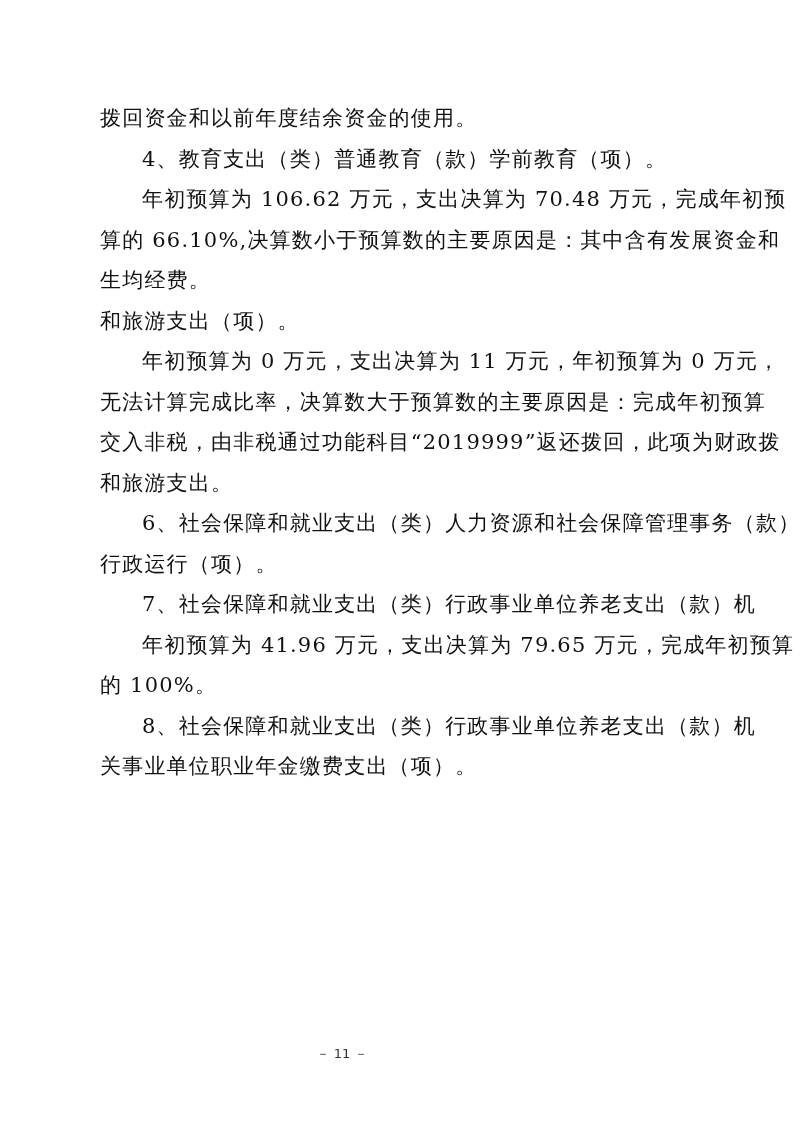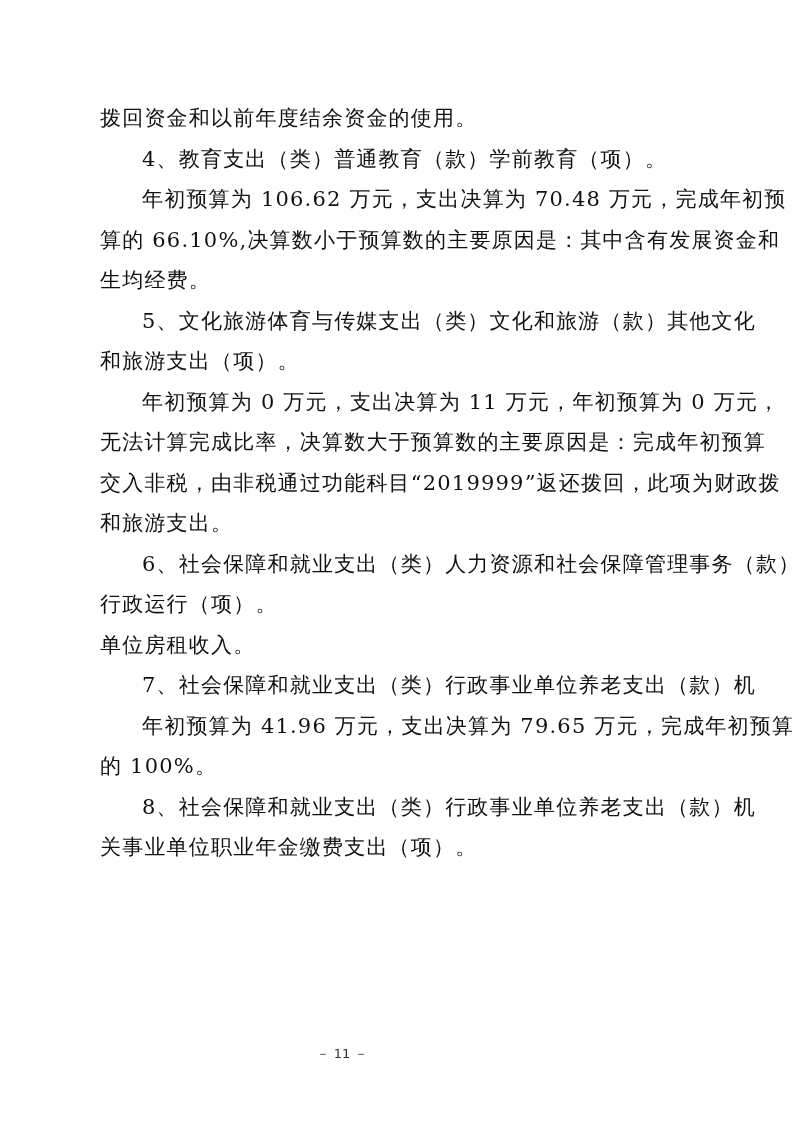--- a/index.html
+++ b/index.html
@@ -18,29 +18,27 @@
 </style>
 </head>
 <body>
 
 <div class="page">
   <div class="line">拨回资金和以前年度结余资金的使用。</div>
   <div class="line indent">4、教育支出（类）普通教育（款）学前教育（项）。</div>
   <div class="line indent">年初预算为 106.62 万元，支出决算为 70.48 万元，完成年初预</div>
   <div class="line">算的 66.10%,决算数小于预算数的主要原因是：其中含有发展资金和</div>
   <div class="line">生均经费。</div>
-  <div class="line indent">5、文化旅游体育与传媒支出（类）文化和旅游（款）其他文化</div>
   <div class="line">和旅游支出（项）。</div>
   <div class="line indent">年初预算为 0 万元，支出决算为 11 万元，年初预算为 0 万元，</div>
   <div class="line">无法计算完成比率，决算数大于预算数的主要原因是：完成年初预算</div>
   <div class="line">交入非税，由非税通过功能科目“2019999”返还拨回，此项为财政拨</div>
   <div class="line">和旅游支出。</div>
   <div class="line indent">6、社会保障和就业支出（类）人力资源和社会保障管理事务（款）</div>
   <div class="line">行政运行（项）。</div>
-  <div class="line">单位房租收入。</div>
   <div class="line indent">7、社会保障和就业支出（类）行政事业单位养老支出（款）机</div>
   <div class="line indent">年初预算为 41.96 万元，支出决算为 79.65 万元，完成年初预算</div>
   <div class="line">的 100%。</div>
   <div class="line indent">8、社会保障和就业支出（类）行政事业单位养老支出（款）机</div>
   <div class="line">关事业单位职业年金缴费支出（项）。</div>
 </div>
 
 <div class="footer">－ 11 －</div>
 
 </body></html>

